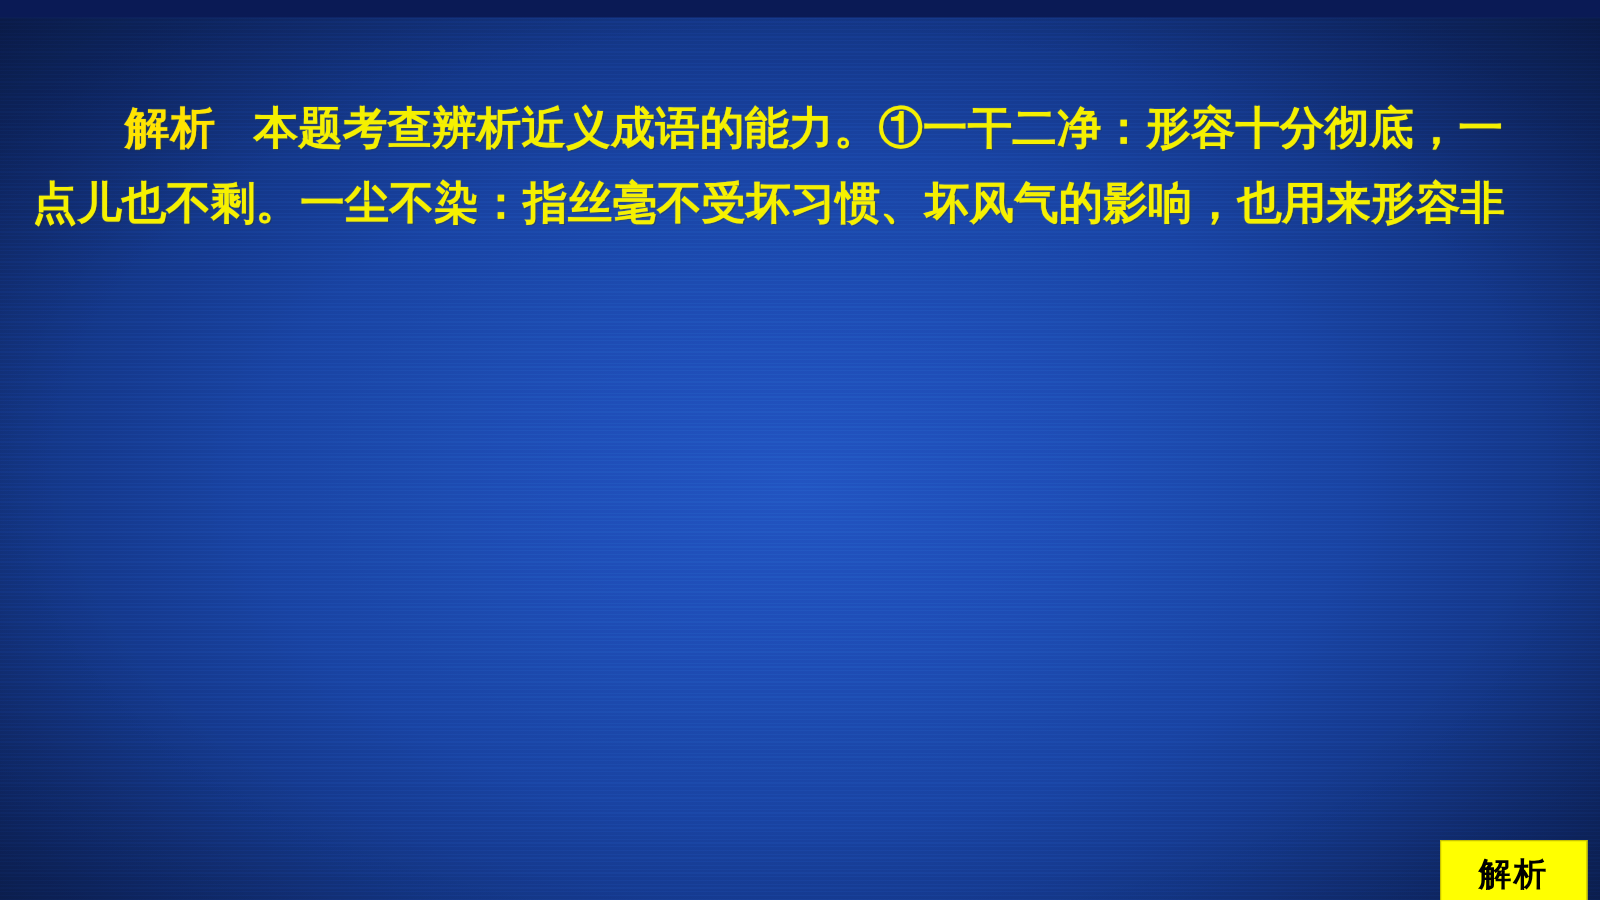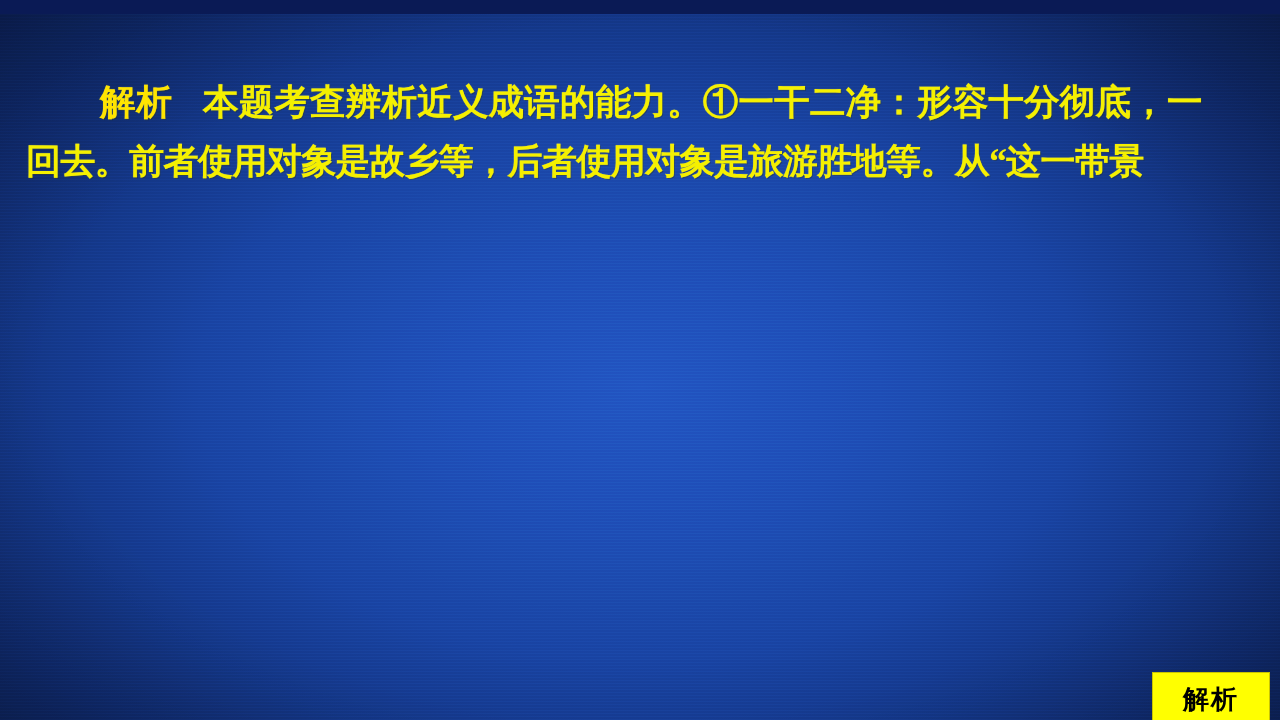--- a/index.html
+++ b/index.html
@@ -117,21 +117,21 @@
 
 <div id="slide">
 
   <div id="slide-texture"></div>
   <div id="slide-vignette"></div>
 
   <div id="body-text">
 
     <div class="line l1"><span class="tag-inline">解析</span><span>本题考查辨析近义成语的能力。①一干二净：形容十分彻底，一</span></div>
 
-    <div class="line tight">回去。前者使用对象是故乡等，后者使用对象是旅游胜地等。从“这一带景</div>
+    <div class="line">点儿也不剩。一尘不染：指丝毫不受坏习惯、坏风气的影响，也用来形容非</div>
 
   </div>
 
   <div id="answer-badge">
     <span class="badge-label">解析</span>
   </div>
 
 </div>
 
 </body></html>

